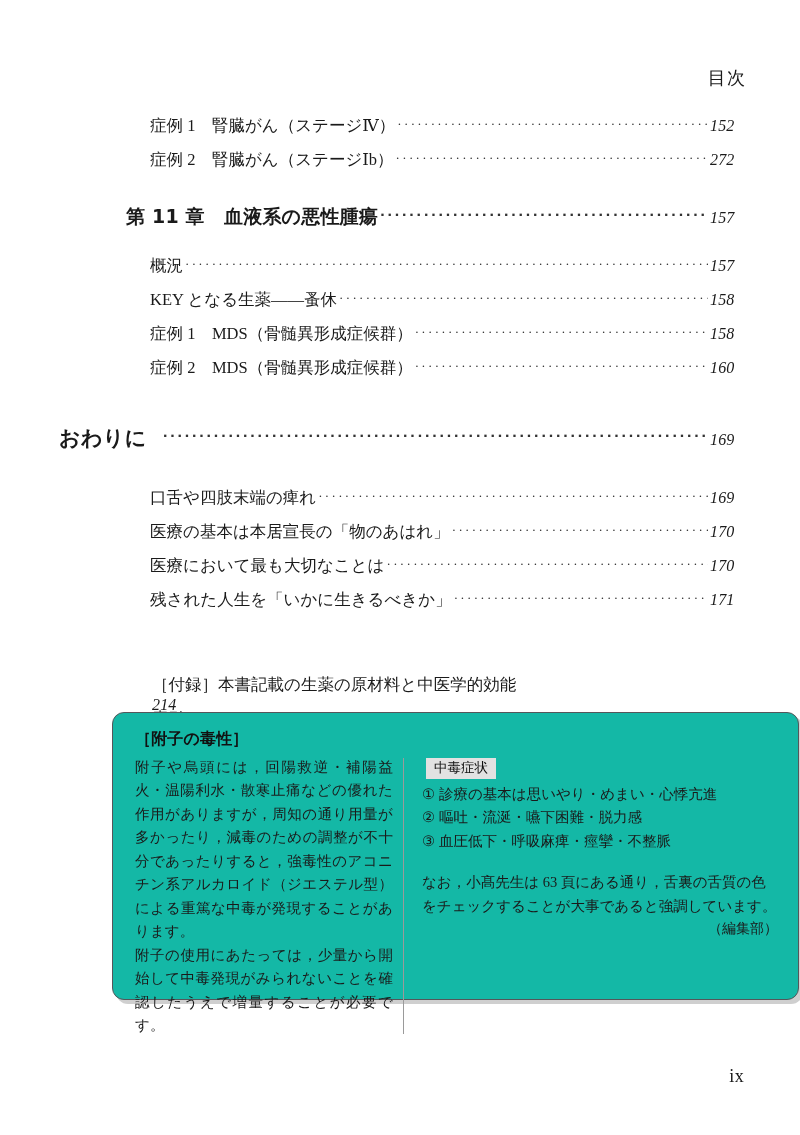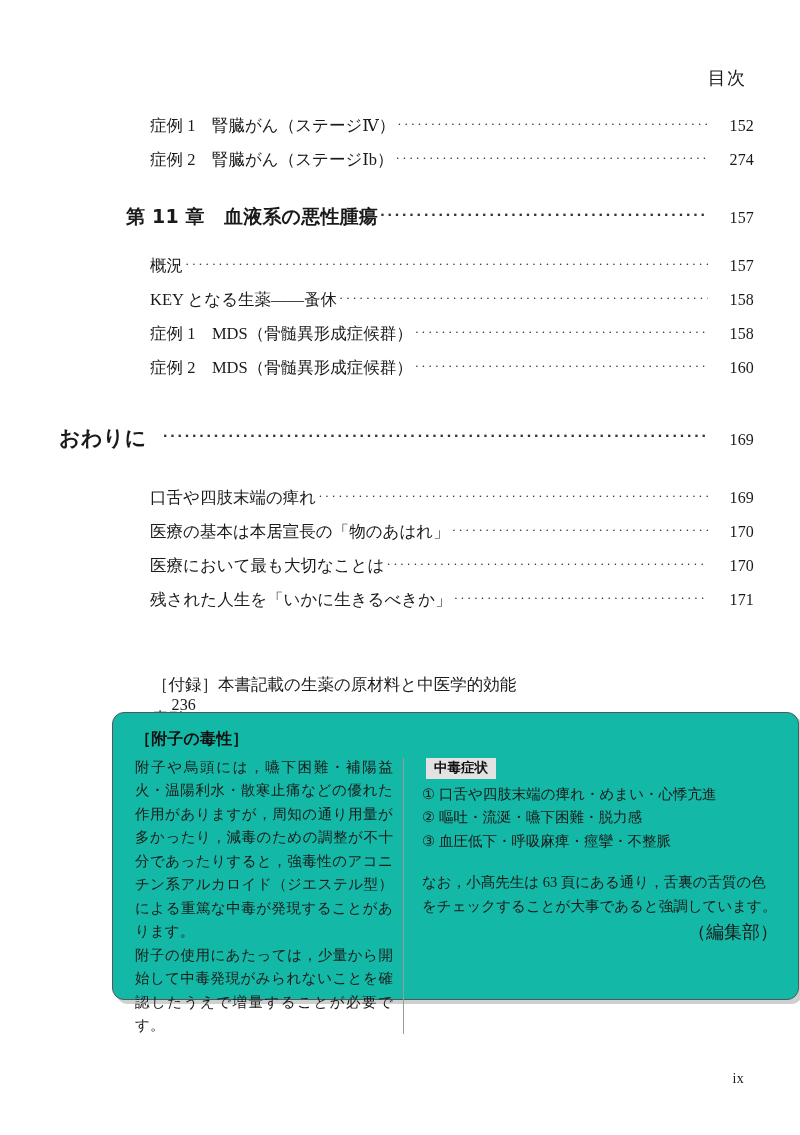--- a/index.html
+++ b/index.html
@@ -24,21 +24,21 @@
     font-size: 18px;
     letter-spacing: 0.06em;
     color: #1a1a1a;
   }
 
   
   .folio {
     position: absolute;
     bottom: 48px;
     right: 56px;
-    font-size: 14px;
+    font-size: 18px;
     color: #1a1a1a;
     letter-spacing: 0.02em;
   }
 
   
   .toc {
     position: absolute;
     left: 12px;
     top: 118px;
     width: 800px;
@@ -65,23 +65,24 @@
   }
   .leader::before {
     content: "····································································································································";
     letter-spacing: 0.18em;
     color: #333;
   }
 
   .toc-page {
     flex: 0 0 auto;
     width: 44px;
-    text-align: right;
+    text-align: left;
     font-size: 16px;
     letter-spacing: 0.01em;
+    font-style: italic;
   }
 
   
   .row-entry {
     padding-left: 138px;
     font-size: 16.5px;
     line-height: 1.0;
     margin-bottom: 0;
     height: 34px;
   }
@@ -192,21 +193,21 @@
     font-size: 14.5px;
     line-height: 1.62;
     letter-spacing: 0.005em;
     text-align: justify;
     color: #1a1a1a;
   }
 
   .symptom-head {
     display: inline-block;
     font-family: "DejaVu Sans", "Liberation Sans", sans-serif;
-    font-weight: bold;
+    font-weight: normal;
     font-size: 13.5px;
     background: #e2e2e2;
     padding: 1px 8px 2px 8px;
     margin: 2px 0 4px 4px;
     color: #111;
   }
 
   .symptom-list {
     list-style: none;
     margin: 0;
@@ -231,41 +232,41 @@
   }
   .note-tail p {
     margin: 0;
     font-size: 14.5px;
     line-height: 1.62;
     color: #1a1a1a;
   }
   .note-sign {
     margin-top: 2px;
     text-align: right;
-    font-size: 18px;
+    font-size: 14px;
     color: #1a1a1a;
   }
 </style>
 </head>
 <body>
 
 <div class="running-head">目次</div>
 
 <div class="toc">
 
   <div class="toc-row row-entry">
     <span class="toc-label">症例 1　腎臓がん（ステージⅣ）</span>
     <span class="leader"></span>
     <span class="toc-page">152</span>
   </div>
 
   <div class="toc-row row-entry">
     <span class="toc-label">症例 2　腎臓がん（ステージⅠb）</span>
     <span class="leader"></span>
-    <span class="toc-page">274</span>
+    <span class="toc-page">272</span>
   </div>
 
   <div class="gap-md"></div>
 
   <div class="toc-row row-chapter">
     <span class="toc-label">第 11 章　血液系の悪性腫瘍</span>
     <span class="leader"></span>
     <span class="toc-page">157</span>
   </div>
 
@@ -328,21 +329,21 @@
     <span class="leader"></span>
     <span class="toc-page">171</span>
   </div>
 
   <div class="gap-lg"></div>
   <div class="gap-md"></div>
 
   <div class="toc-row row-back">
     <span class="toc-label">［付録］本書記載の生薬の原材料と中医学的効能</span>
     <span class="leader"></span>
-    <span class="toc-page">236</span>
+    <span class="toc-page">214</span>
   </div>
 
   <div class="toc-row row-back">
     <span class="toc-label">索引</span>
     <span class="leader"></span>
     <span class="toc-page">189</span>
   </div>
 
   <div class="toc-row row-back">
     <span class="toc-label">あとがき</span>
@@ -351,32 +352,32 @@
   </div>
 
 </div>
 
 <div class="note-box">
   <div class="note-inner">
     <div class="note-title">［附子の毒性］</div>
     <div class="note-cols">
 
       <div class="note-col-left note-body">
-        <p>附子や烏頭には，嚥下困難・補陽益火・温陽利水・散寒止痛などの優れた作用がありますが，周知の通り用量が多かったり，減毒のための調整が不十分であったりすると，強毒性のアコニチン系アルカロイド（ジエステル型）による重篤な中毒が発現することがあります。</p>
+        <p>附子や烏頭には，回陽救逆・補陽益火・温陽利水・散寒止痛などの優れた作用がありますが，周知の通り用量が多かったり，減毒のための調整が不十分であったりすると，強毒性のアコニチン系アルカロイド（ジエステル型）による重篤な中毒が発現することがあります。</p>
         <p>附子の使用にあたっては，少量から開始して中毒発現がみられないことを確認したうえで増量することが必要です。</p>
       </div>
 
       <div class="note-divider"></div>
 
       <div class="note-col-right">
         <div class="symptom-head">中毒症状</div>
         <ul class="symptom-list">
           <li>
             <span class="num">①</span>
-            <span>口舌や四肢末端の痺れ・めまい・心悸亢進</span>
+            <span>診療の基本は思いやり・めまい・心悸亢進</span>
           </li>
           <li>
             <span class="num">②</span>
             <span>嘔吐・流涎・嚥下困難・脱力感</span>
           </li>
           <li>
             <span class="num">③</span>
             <span>血圧低下・呼吸麻痺・痙攣・不整脈</span>
           </li>
         </ul>

